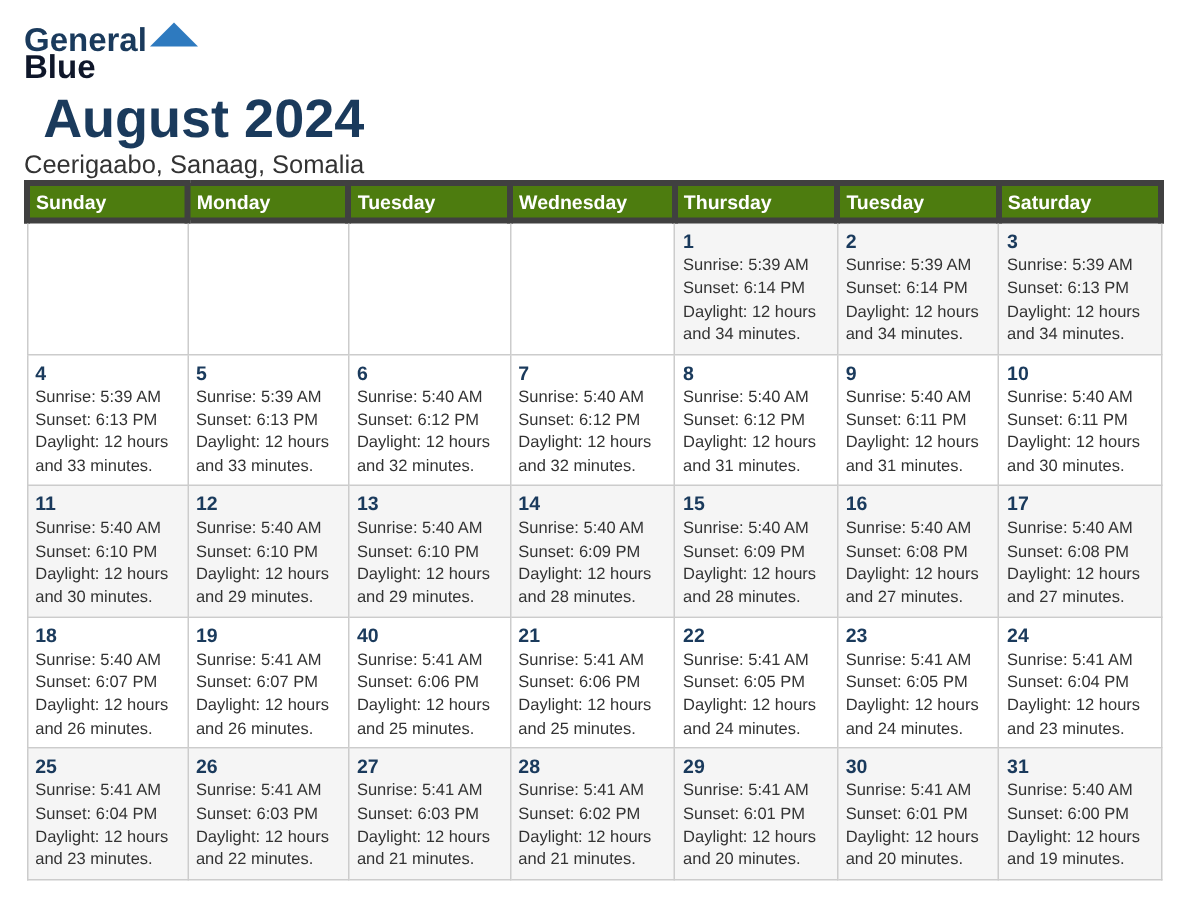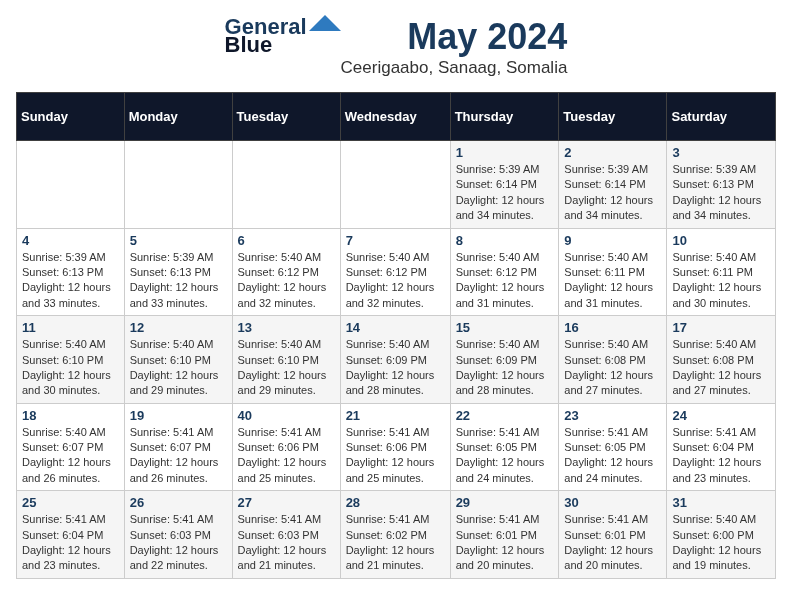--- a/index.html
+++ b/index.html
@@ -7,21 +7,22 @@
       font-family: Arial, sans-serif;
       background: #fff;
       width: 792px;
       min-height: 612px;
       padding: 16px;
     }
     .header-area {
       display: flex;
       justify-content: center;
       align-items: flex-start;
-      margin-bottom: 14px;
+      margin-bottom: 0;
+      flex-direction: column;
     }
     .logo {
       display: flex;
       flex-direction: column;
       align-items: flex-start;
     }
     .logo-text {
       font-size: 22px;
       font-weight: bold;
       color: #1a3a5c;
@@ -41,27 +42,27 @@
     .subtitle {
       font-size: 17px;
       color: #333;
     }
     .calendar {
       width: 100%;
       border-collapse: collapse;
       font-size: 11px;
     }
     .calendar thead tr th {
-      background-color: #0f172a;
+      background-color: #4d7c0f;
       color: #fff;
-      padding: 16px 4px;
+      padding: 3px 4px;
       text-align: left;
       font-size: 13px;
       font-weight: bold;
-      border: 1px solid #404040;
+      border: 4px solid #404040;
     }
     .calendar tbody tr td {
       border: 1px solid #ccc;
       vertical-align: top;
       padding: 4px 5px;
       width: 113px;
       min-height: 80px;
       background: #fff;
     }
     .calendar tbody tr:nth-child(odd) td {
@@ -96,21 +97,21 @@
         <span class="logo-text">
           <span>General</span>
         </span>
         <svg width="32" height="20" viewBox="0 0 32 20" style="margin-left:2px;margin-top:-8px;">
           <polygon points="0,18 16,2 32,18" fill="#2e7abf"></polygon>
         </svg>
       </div>
       <span class="logo-blue" style="font-size:22px;font-weight:bold;margin-top:-6px;margin-left:0px;">Blue</span>
     </div>
     <div class="title-area">
-      <div class="main-title">May 2024</div>
+      <div class="main-title">August 2024</div>
       <div class="subtitle">Ceerigaabo, Sanaag, Somalia</div>
     </div>
   </div>
 
   <table class="calendar">
     <thead>
       <tr>
         <th>Sunday</th>
         <th>Monday</th>
         <th>Tuesday</th>

